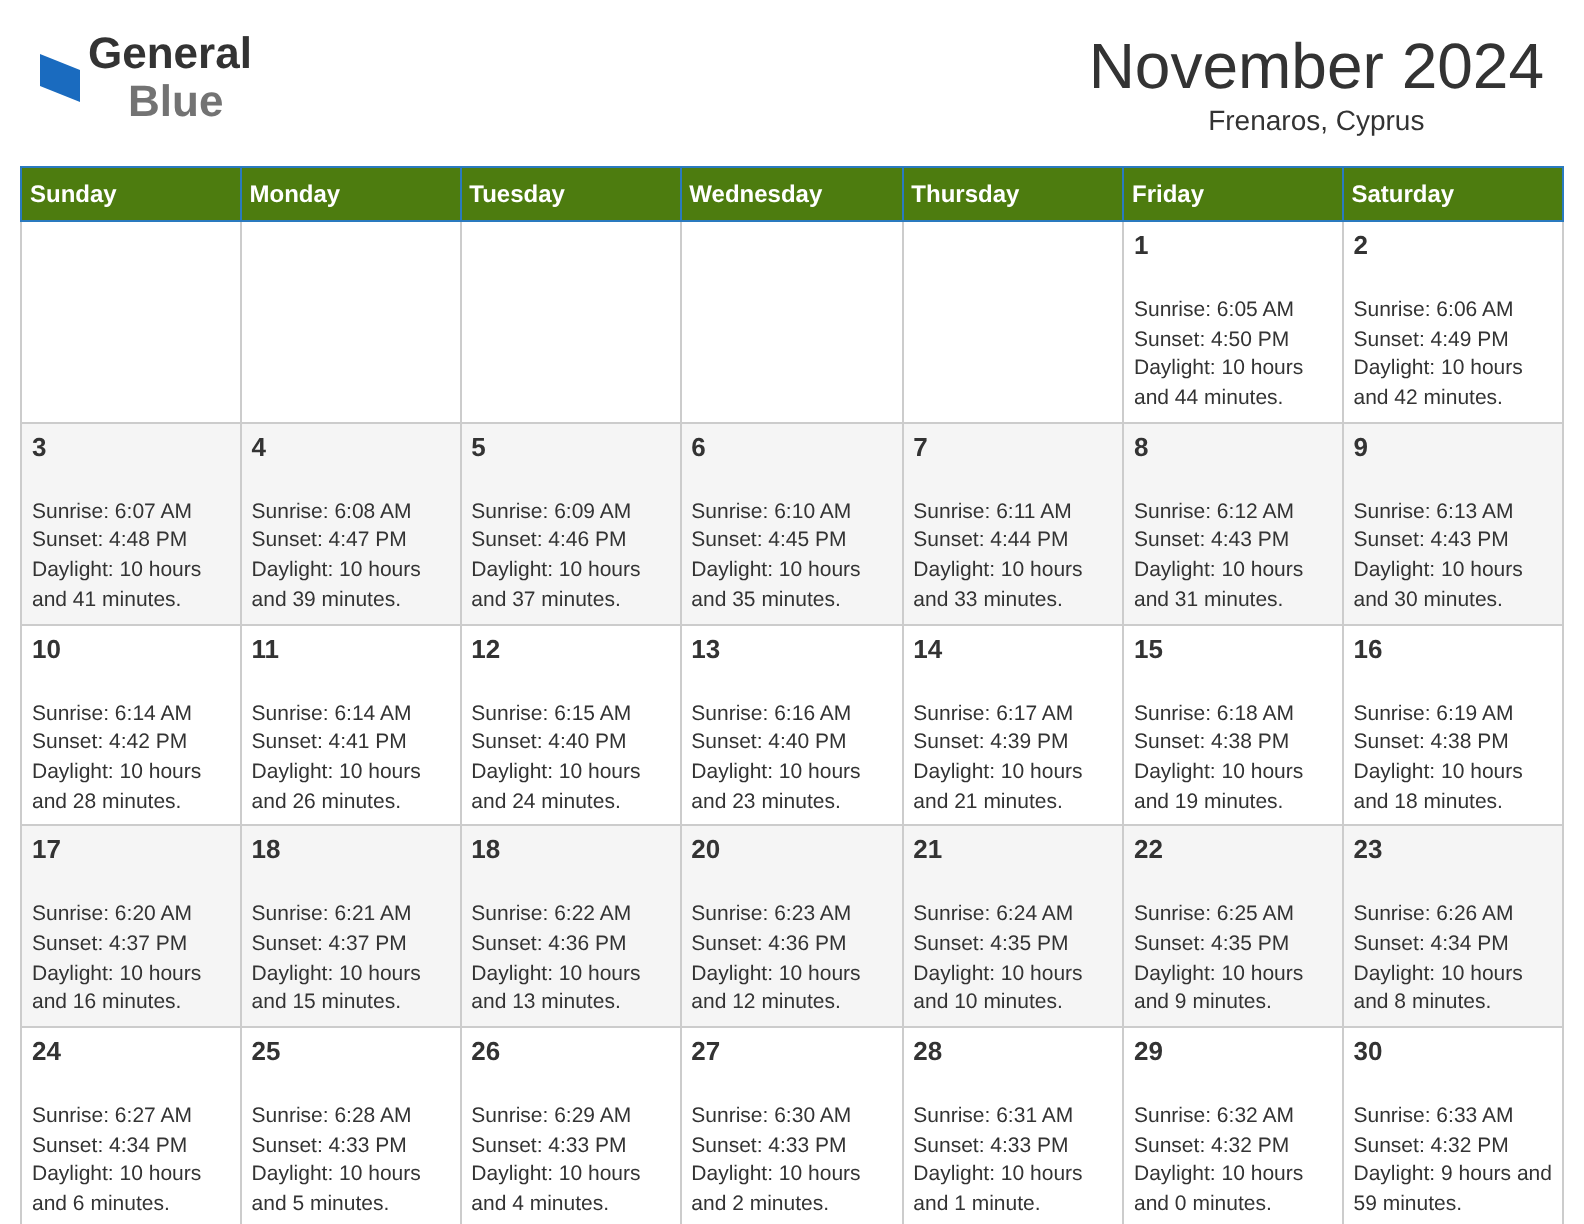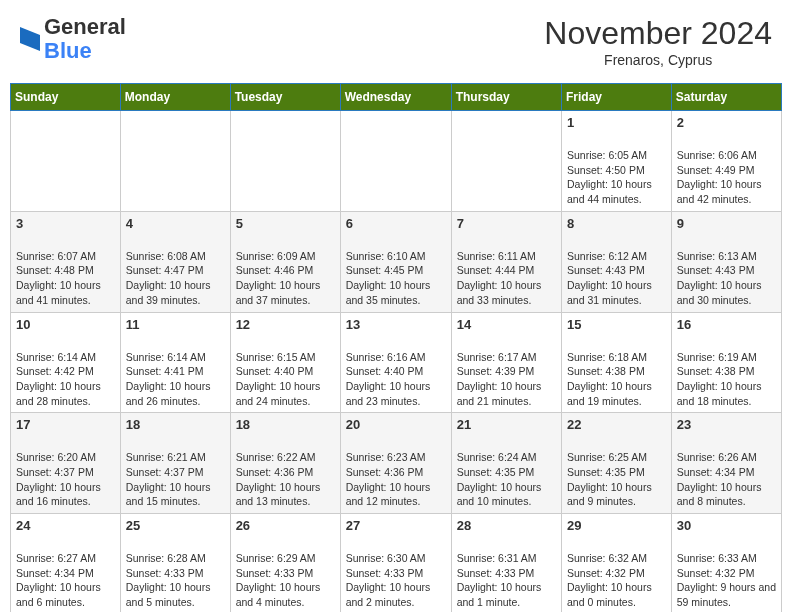--- a/index.html
+++ b/index.html
@@ -22,21 +22,21 @@
       align-items: center;
     }
     .logo-text {
       display: flex;
       flex-direction: column;
       font-weight: bold;
       font-size: 22px;
       line-height: 1.1;
     }
     .logo-general { color: #333; }
-    .logo-blue { color: #3b82f6; }
+    .logo-blue { color: #737373; margin-left: 20px; }
     .logo-icon {
       width: 20px;
       height: 24px;
       margin-right: 4px;
     }
     .title-area {
       text-align: center;
     }
     .month-title {
       font-size: 32px;

